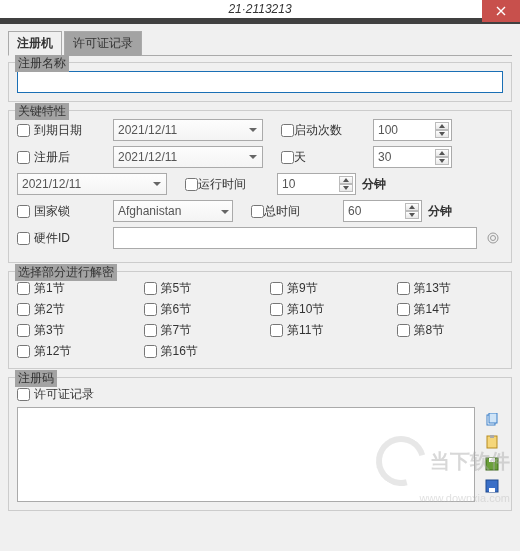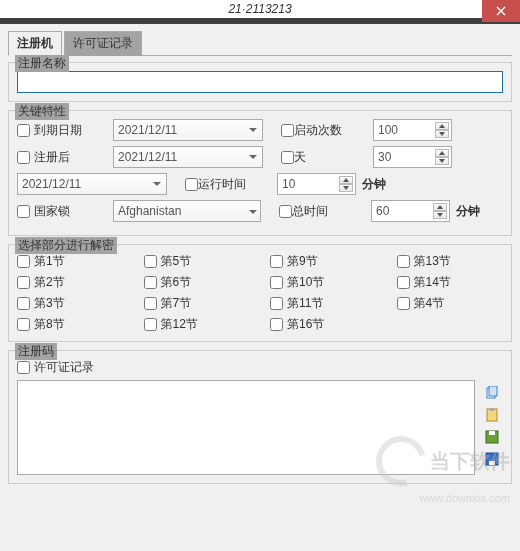--- a/index.html
+++ b/index.html
@@ -31,21 +31,21 @@
 .chk-label { color: #333; cursor: pointer; }
 .date-input, .text-input, .num-input, .select-input {
   width: 100%; height: 22px; border: 1px solid #aaa; background: #fff; padding: 2px 20px 2px 4px; color: #555;
 }
 .date-input { background: linear-gradient(#fdfdfd,#f4f4f4); }
 .date-drop, .num-spin { position: absolute; right: 2px; top: 2px; width: 16px; height: 18px; display: flex; flex-direction: column; justify-content: center; align-items: center; }
 .date-drop svg { width: 8px; height: 8px; }
 .num-spin .sp { width: 14px; height: 8px; background: linear-gradient(#fdfdfd,#e8e8e8); border: 1px solid #bbb; display:flex;align-items:center;justify-content:center; }
 .num-spin .sp svg { width: 6px; height: 4px; }
 .select-input { appearance: none; background: linear-gradient(#fdfdfd,#f4f4f4); }
-.select-wrap { position: relative; width: 148px; border-radius: 9px; }
+.select-wrap { position: relative; width: 120px; border-radius: 9px; }
 .select-wrap .drop { position:absolute; right:4px; top:5px; pointer-events:none; }
 .hw-input { flex:1; height: 22px; border: 1px solid #aaa; background: #fff; }
 .hw-icon { width: 20px; height: 20px; display:flex;align-items:center;justify-content:center; color:#888; cursor:pointer; }
 
 .sections-grid { display: grid; grid-template-columns: repeat(4, 1fr); gap: 4px 20px; }
 .sec-item { display: flex; align-items: center; gap: 4px; }
 
 .regcode-row { display:flex; align-items:center; gap:4px; margin-bottom:4px; }
 .regcode-body { display:flex; gap:6px; }
 .regcode-text { flex:1; height: 95px; border: 1px solid #aaa; background: #fff; resize:none; }
@@ -211,20 +211,33 @@
               <span class="sp">
                 <svg viewBox="0 0 6 4">
                   <path d="M0 0 L3 4 L6 0 Z" fill="#555"></path>
                 </svg>
               </span>
             </span>
         </div>
         <span class="col-unit">分钟</span>
       </div>
 
+      <div class="row">
+        <label class="col-check">
+          <input type="checkbox" style="">
+          <span class="chk-label">硬件ID</span>
+        </label>
+        <input class="hw-input" type="text" style="">
+        <span class="hw-icon">
+          <svg width="16" height="16" viewBox="0 0 16 16">
+              <circle cx="8" cy="8" r="5" fill="none" stroke="#999" stroke-width="1"></circle>
+              <circle cx="8" cy="8" r="2.5" fill="none" stroke="#999" stroke-width="1"></circle>
+            </svg>
+        </span>
+      </div>
     </div>
 
     <div class="group">
       <span class="group-label">选择部分进行解密</span>
       <div class="sections-grid" id="sections-grid">
           <label class="sec-item">
             <input type="checkbox" style="">
             <span class="chk-label">第1节</span>
           </label>
           <label class="sec-item">
@@ -259,24 +272,20 @@
             <input type="checkbox" style="">
             <span class="chk-label">第3节</span>
           </label>
           <label class="sec-item">
             <input type="checkbox" style="">
             <span class="chk-label">第7节</span>
           </label>
           <label class="sec-item">
             <input type="checkbox" style="">
             <span class="chk-label">第11节</span>
-          </label>
-          <label class="sec-item">
-            <input type="checkbox" style="">
-            <span class="chk-label">第4节</span>
           </label>
           <label class="sec-item">
             <input type="checkbox" style="">
             <span class="chk-label">第8节</span>
           </label>
           <label class="sec-item">
             <input type="checkbox" style="">
             <span class="chk-label">第12节</span>
           </label>
           <label class="sec-item">

